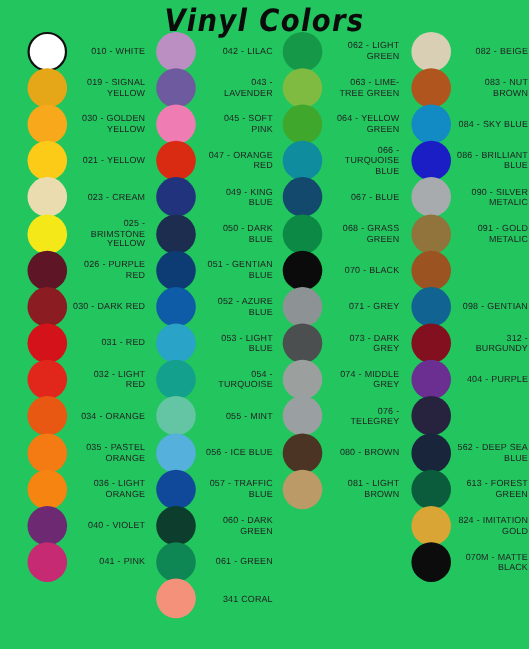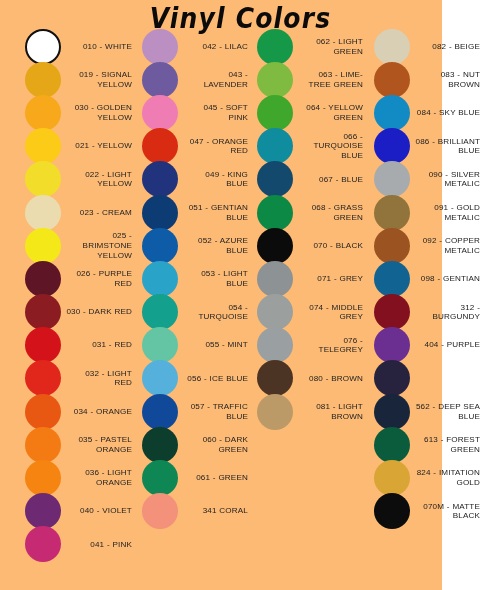--- a/index.html
+++ b/index.html
@@ -8,23 +8,23 @@
   }
   body {
     width: 481px;
     height: 590px;
     background: #ffffff;
     font-family: "Liberation Sans", sans-serif;
     overflow: hidden;
   }
   #sheet {
     position: relative;
-    width: 442px;
+    width: 481px;
     height: 590px;
-    background: #fdba74;
+    background: #22c55e;
   }
   #title {
     position: absolute;
     left: 0;
     top: 2px;
     width: 481px;
     text-align: center;
     font-family: "DejaVu Sans", sans-serif;
     font-weight: bold;
     font-size: 25px;
@@ -104,24 +104,20 @@
         </div>
         <div class="swatch-row">
           <div class="swatch-dot" style="background: rgb(247, 168, 27);"></div>
           <div class="swatch-label">030 - GOLDEN YELLOW</div>
         </div>
         <div class="swatch-row">
           <div class="swatch-dot" style="background: rgb(251, 203, 24);"></div>
           <div class="swatch-label">021 - YELLOW</div>
         </div>
         <div class="swatch-row">
-          <div class="swatch-dot" style="background: rgb(242, 222, 42);"></div>
-          <div class="swatch-label">022 - LIGHT YELLOW</div>
-        </div>
-        <div class="swatch-row">
           <div class="swatch-dot" style="background: rgb(234, 220, 174);"></div>
           <div class="swatch-label">023 - CREAM</div>
         </div>
         <div class="swatch-row">
           <div class="swatch-dot" style="background: rgb(245, 232, 24);"></div>
           <div class="swatch-label">025 - BRIMSTONE YELLOW</div>
         </div>
         <div class="swatch-row">
           <div class="swatch-dot" style="background: rgb(94, 21, 38);"></div>
           <div class="swatch-label">026 - PURPLE RED</div>
@@ -174,20 +170,24 @@
         </div>
         <div class="swatch-row">
           <div class="swatch-dot" style="background: rgb(217, 43, 17);"></div>
           <div class="swatch-label">047 - ORANGE RED</div>
         </div>
         <div class="swatch-row">
           <div class="swatch-dot" style="background: rgb(34, 51, 125);"></div>
           <div class="swatch-label">049 - KING BLUE</div>
         </div>
         <div class="swatch-row">
+          <div class="swatch-dot" style="background: rgb(29, 45, 79);"></div>
+          <div class="swatch-label">050 - DARK BLUE</div>
+        </div>
+        <div class="swatch-row">
           <div class="swatch-dot" style="background: rgb(13, 60, 116);"></div>
           <div class="swatch-label">051 - GENTIAN BLUE</div>
         </div>
         <div class="swatch-row">
           <div class="swatch-dot" style="background: rgb(14, 91, 168);"></div>
           <div class="swatch-label">052 - AZURE BLUE</div>
         </div>
         <div class="swatch-row">
           <div class="swatch-dot" style="background: rgb(42, 163, 201);"></div>
           <div class="swatch-label">053 - LIGHT BLUE</div>
@@ -248,20 +248,24 @@
         </div>
         <div class="swatch-row">
           <div class="swatch-dot" style="background: rgb(11, 11, 11);"></div>
           <div class="swatch-label">070 - BLACK</div>
         </div>
         <div class="swatch-row">
           <div class="swatch-dot" style="background: rgb(141, 146, 149);"></div>
           <div class="swatch-label">071 - GREY</div>
         </div>
         <div class="swatch-row">
+          <div class="swatch-dot" style="background: rgb(75, 79, 80);"></div>
+          <div class="swatch-label">073 - DARK GREY</div>
+        </div>
+        <div class="swatch-row">
           <div class="swatch-dot" style="background: rgb(155, 160, 159);"></div>
           <div class="swatch-label">074 - MIDDLE GREY</div>
         </div>
         <div class="swatch-row">
           <div class="swatch-dot" style="background: rgb(154, 160, 161);"></div>
           <div class="swatch-label">076 - TELEGREY</div>
         </div>
         <div class="swatch-row">
           <div class="swatch-dot" style="background: rgb(75, 52, 36);"></div>
           <div class="swatch-label">080 - BROWN</div>
@@ -291,21 +295,20 @@
         <div class="swatch-row">
           <div class="swatch-dot" style="background: rgb(168, 171, 173);"></div>
           <div class="swatch-label">090 - SILVER METALIC</div>
         </div>
         <div class="swatch-row">
           <div class="swatch-dot" style="background: rgb(144, 116, 59);"></div>
           <div class="swatch-label">091 - GOLD METALIC</div>
         </div>
         <div class="swatch-row">
           <div class="swatch-dot" style="background: rgb(156, 83, 34);"></div>
-          <div class="swatch-label">092 - COPPER METALIC</div>
         </div>
         <div class="swatch-row">
           <div class="swatch-dot" style="background: rgb(17, 99, 145);"></div>
           <div class="swatch-label">098 - GENTIAN</div>
         </div>
         <div class="swatch-row">
           <div class="swatch-dot" style="background: rgb(131, 16, 31);"></div>
           <div class="swatch-label">312 - BURGUNDY</div>
         </div>
         <div class="swatch-row">

